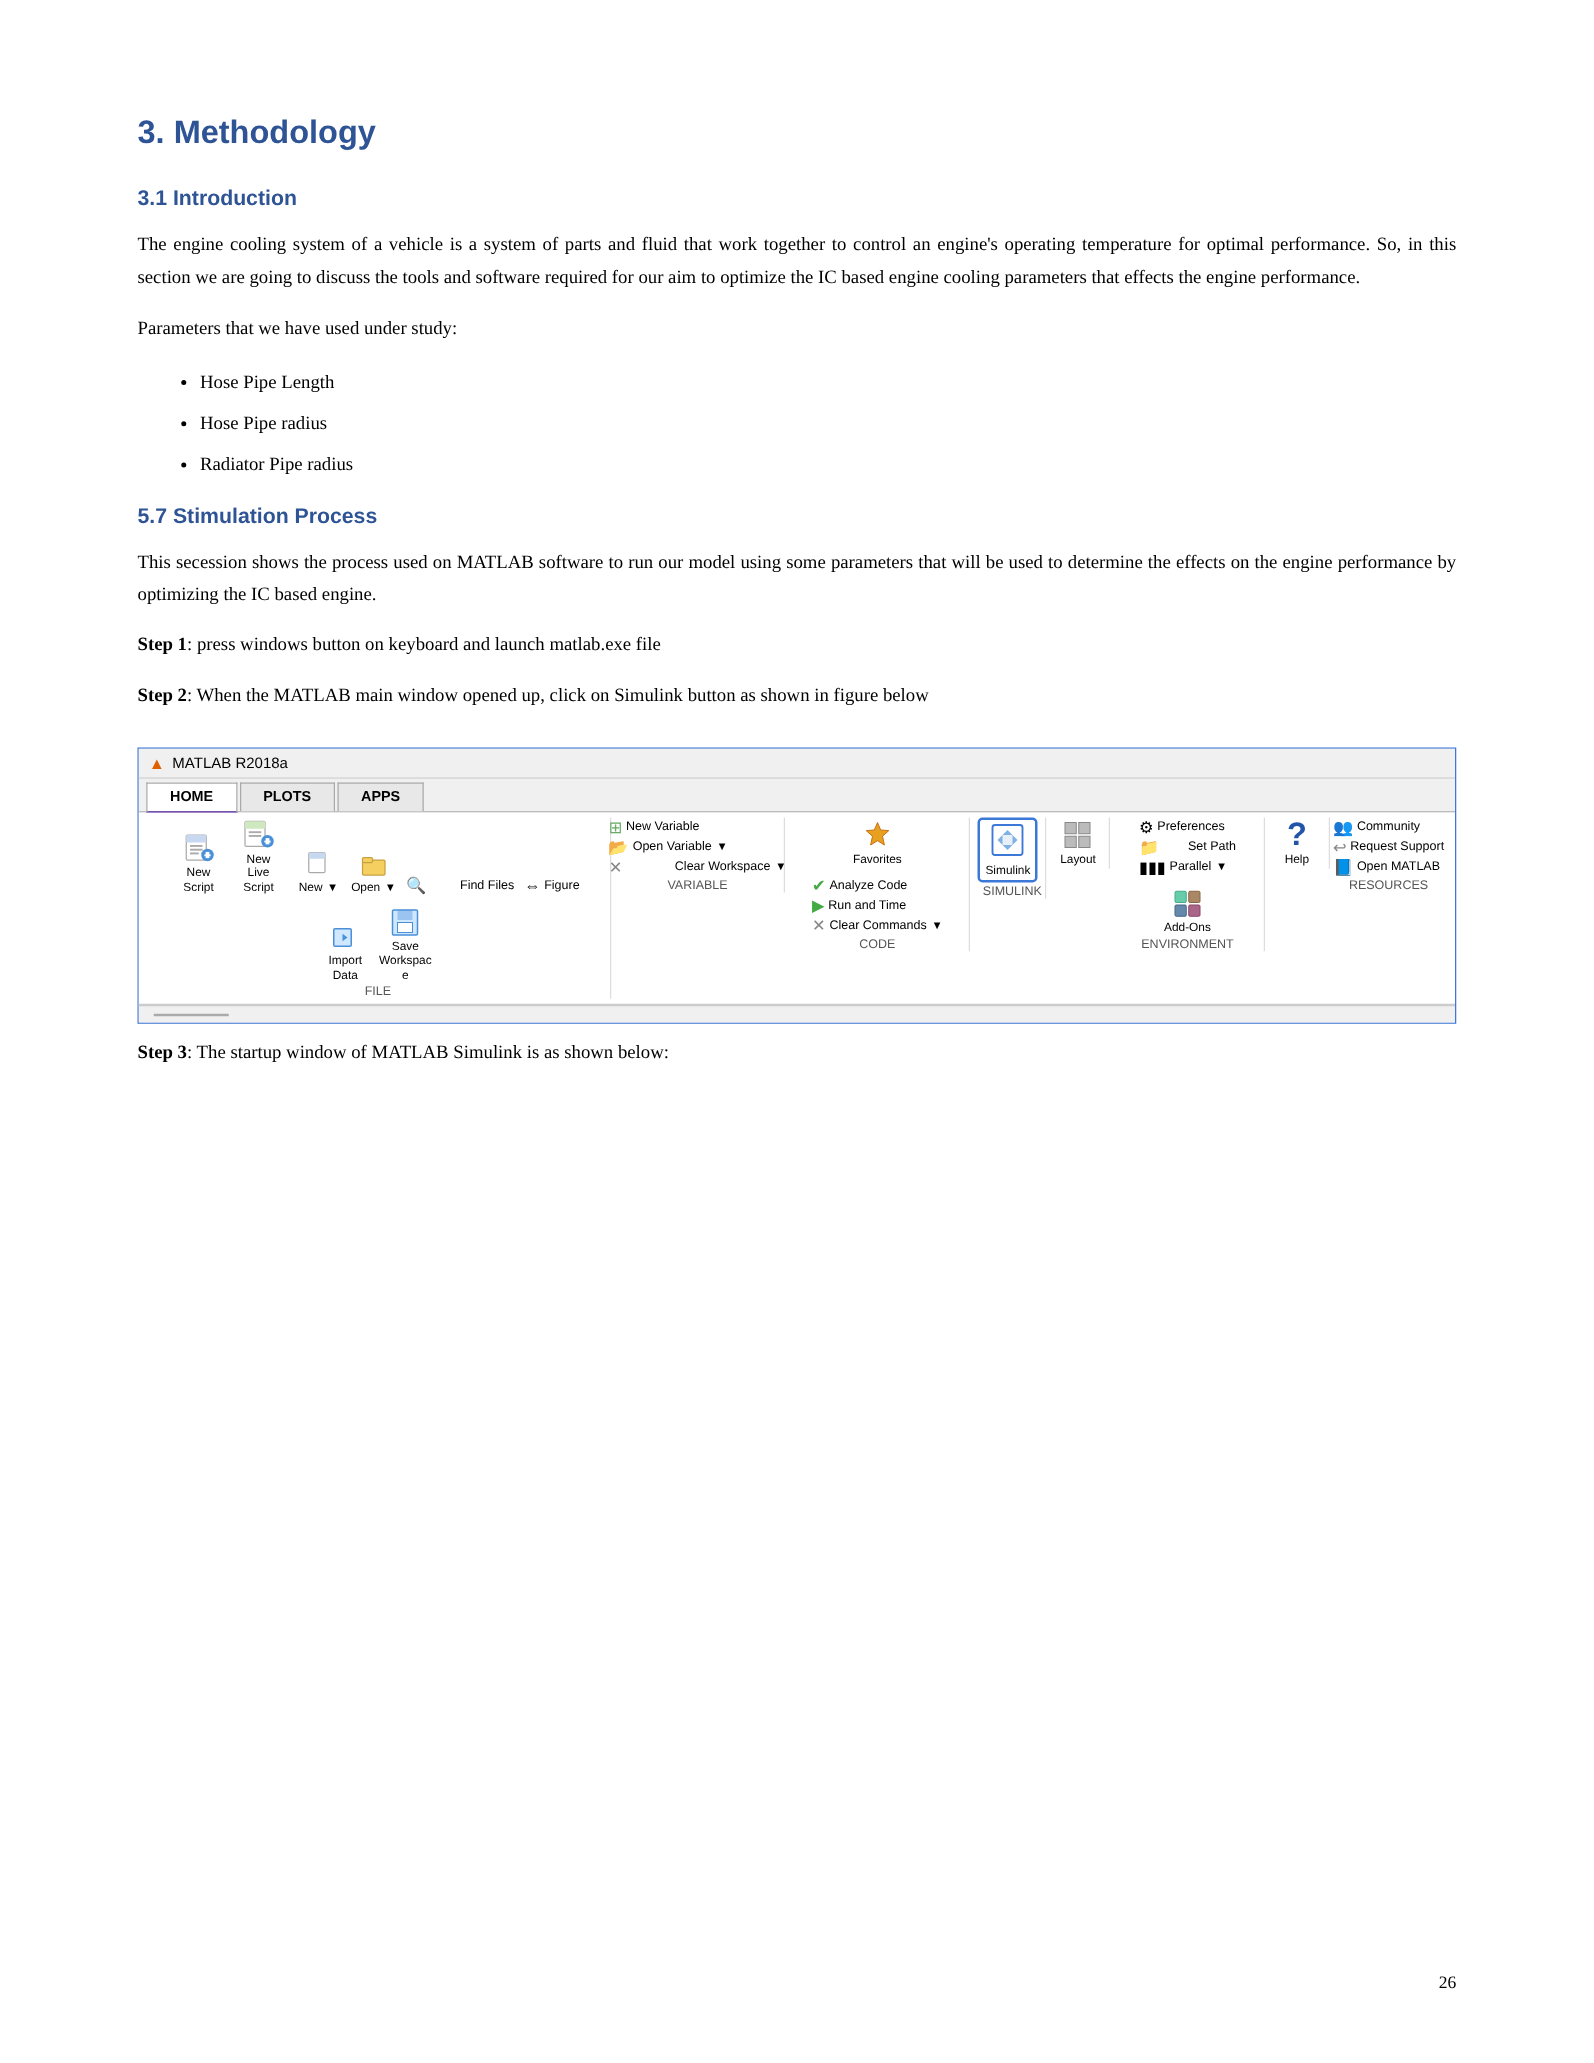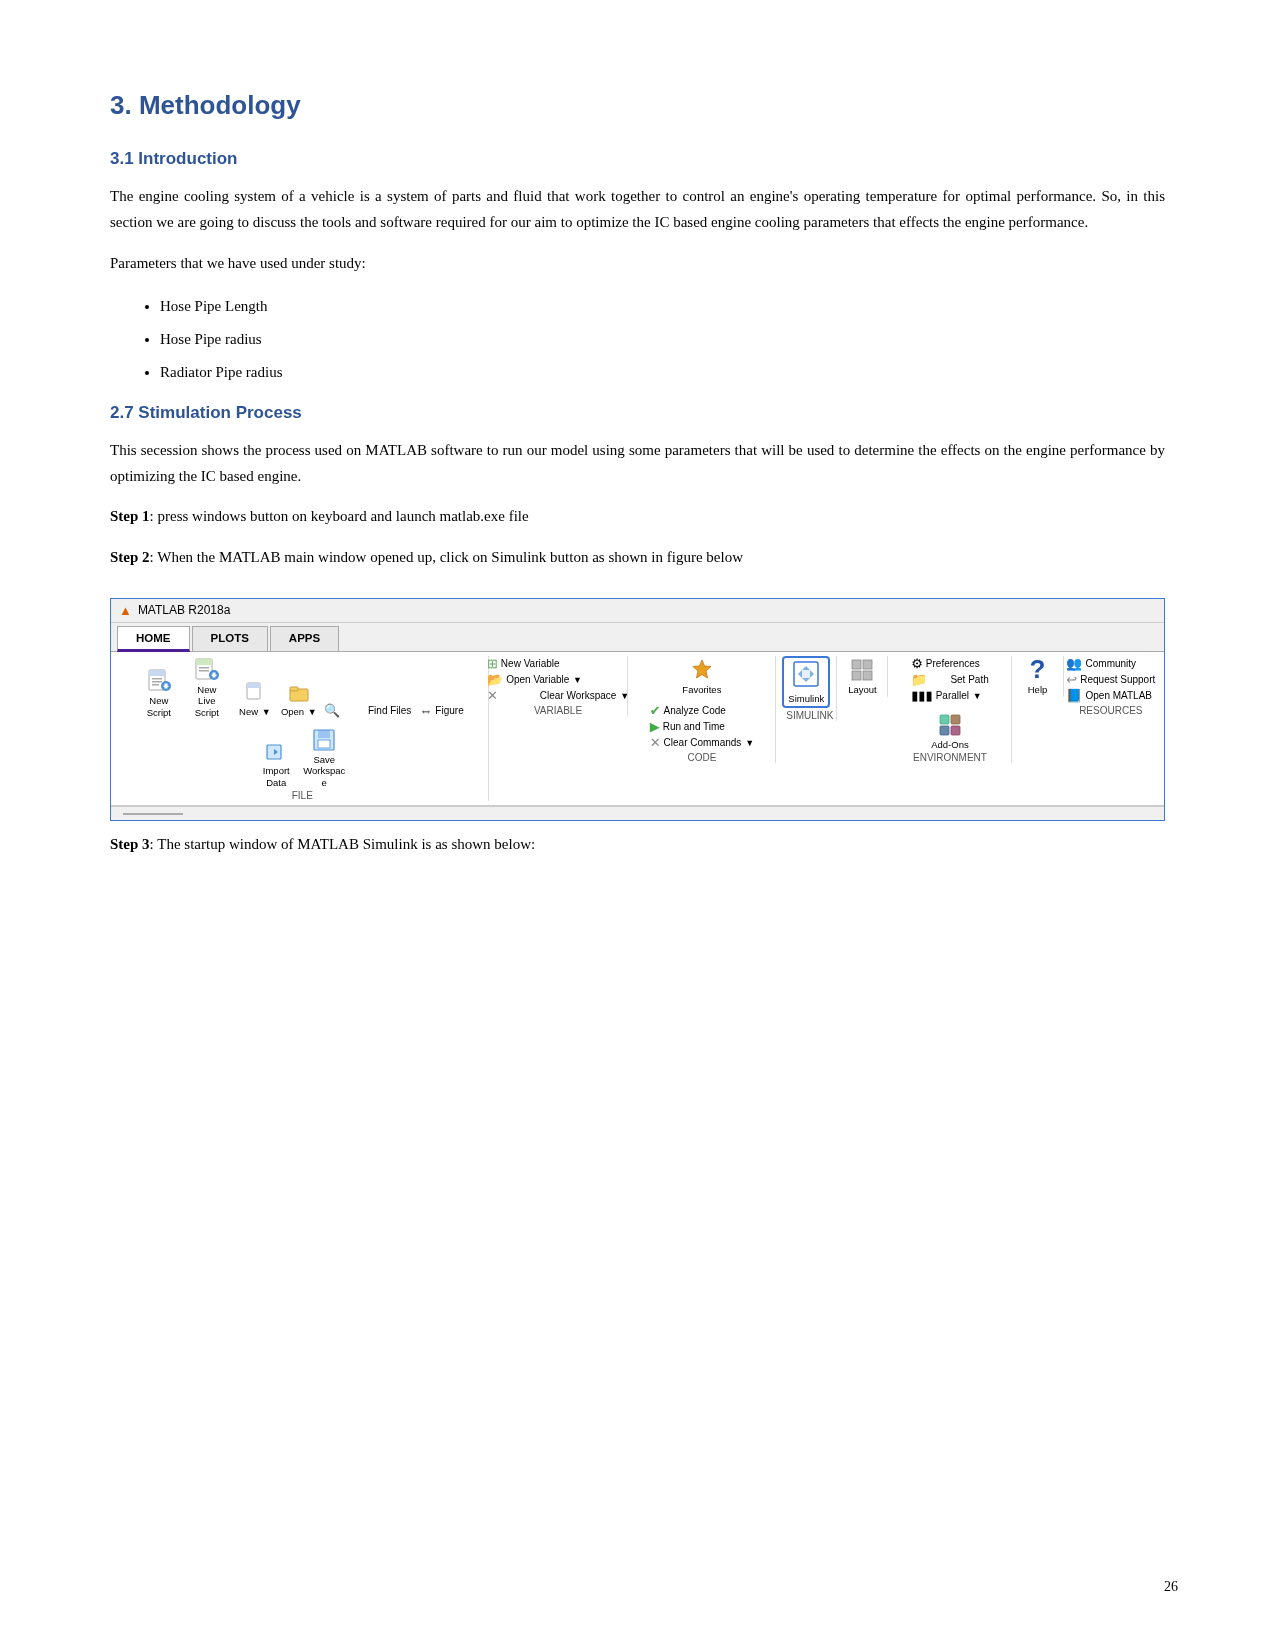--- a/index.html
+++ b/index.html
@@ -99,21 +99,21 @@
       color: #000;
       border: 1px solid #aaa;
       border-bottom: none;
       background: #e8e8e8;
       margin-right: 2px;
       margin-top: 3px;
       cursor: pointer;
     }
     .matlab-tab.active {
       background: #fff;
-      border-bottom: 3px solid #4c1d95;
+      border-bottom: 1px solid #4c1d95;
       margin-bottom: -1px;
     }
     .matlab-ribbon {
       background: #fff;
       display: flex;
       flex-direction: row;
       padding: 4px 6px 4px 6px;
       border-bottom: 1px solid #ccc;
       align-items: flex-start;
       gap: 0;
@@ -206,21 +206,21 @@
     .figure-caption {
       text-align: center;
       font-size: 14px;
       font-weight: bold;
       margin-top: 8px;
       margin-bottom: 18px;
     }
     .page-number {
       position: absolute;
       bottom: 55px;
-      right: 97px;
+      right: 110px;
       font-size: 14px;
     }
     .ribbon-icon-var { color: #6a6; font-size: 14px; }
     .matlab-statusbar {
       background: #f0f0f0;
       height: 14px;
       border-top: 1px solid #ccc;
       display: flex;
       align-items: center;
       padding: 0 8px;
@@ -245,21 +245,21 @@
 
   <h3 class="section-title">3.1 Introduction</h3>
   <p class="body-text">The engine cooling system of a vehicle is a system of parts and fluid that work together to control an engine's operating temperature for optimal performance. So, in this section we are going to discuss the tools and software required for our aim to optimize the IC based engine cooling parameters that effects the engine performance.</p>
   <p class="body-text">Parameters that we have used under study:</p>
   <ul class="bullet-list">
     <li>Hose Pipe Length</li>
     <li>Hose Pipe radius</li>
     <li>Radiator Pipe radius</li>
   </ul>
 
-  <h3 class="section-title">2.7 Stimulation Process</h3>
+  <h3 class="section-title">5.7 Stimulation Process</h3>
   <p class="body-text">This secession shows the process used on MATLAB software to run our model using some parameters that will be used to determine the effects on the engine performance by optimizing the IC based engine.</p>
 
   <p class="step-text">
     <strong>Step 1</strong><span>: press windows button on keyboard and launch matlab.exe file</span>
   </p>
 
   <p class="step-text">
     <strong>Step 2</strong><span>: When the MATLAB main window opened up, click on Simulink button as shown in figure below</span>
   </p>
 

